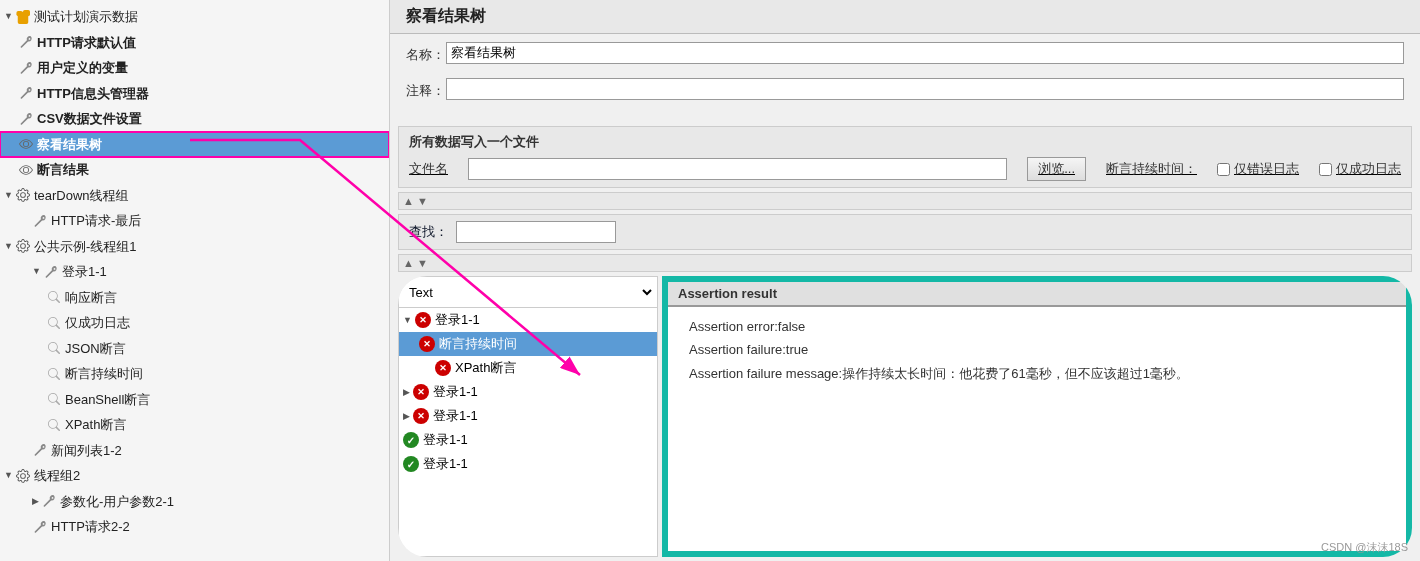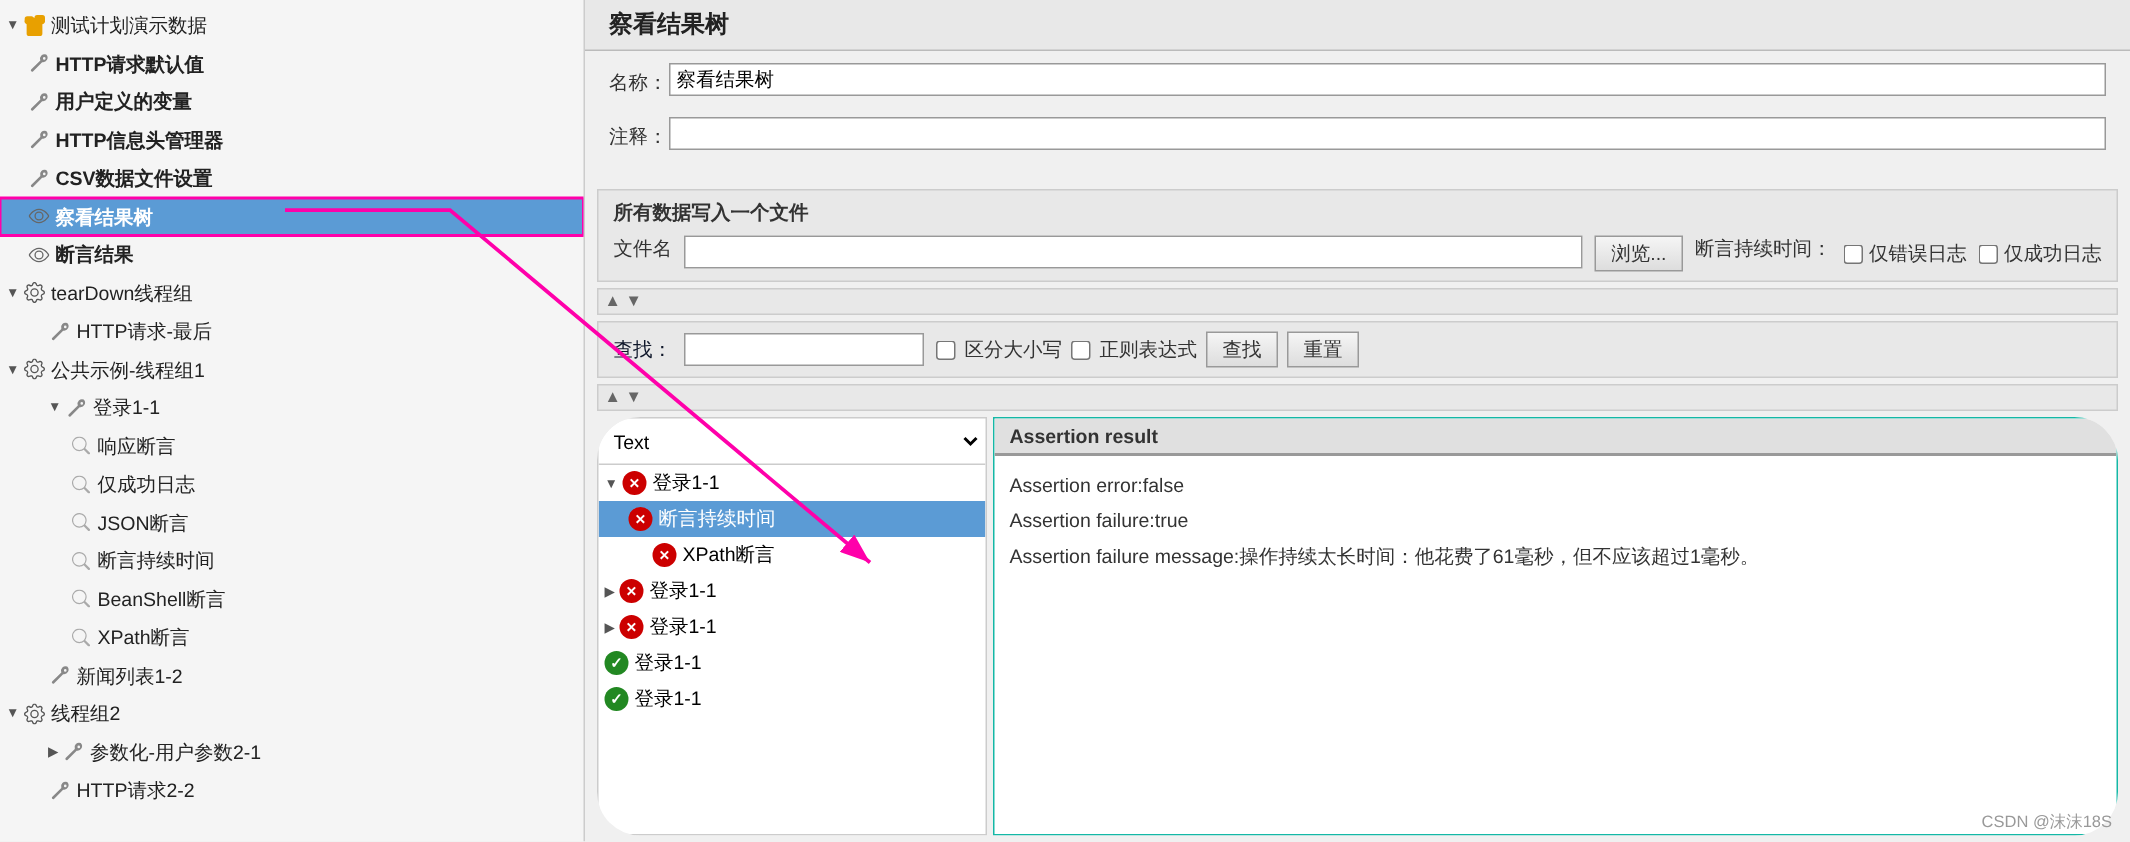--- a/index.html
+++ b/index.html
@@ -85,21 +85,23 @@
       margin: 4px 8px;
       padding: 6px 10px;
     }
     .file-section-title {
       font-weight: bold;
       margin-bottom: 6px;
       color: #333;
     }
     .file-row {
       display: flex;
-      gap: 8px;
+      align-items: center;
+      gap: 20px;
+      text-decoration: underline;
     }
     .file-label { color: #333; flex-shrink: 0; }
     .file-input {
       flex: 1;
       border: 1px solid #999;
       background: #fff;
       padding: 2px 4px;
       height: 22px;
     }
     .btn {
@@ -211,35 +213,35 @@
       justify-content: center;
       margin-right: 4px;
       flex-shrink: 0;
     }
     .success-icon::before { content: '✓'; color: #fff; font-size: 10px; font-weight: bold; }
 
     
     .assertion-panel {
       flex: 1;
       background: #fff;
-      border: 1px solid #14b8a6;
+      border: 6px solid #14b8a6;
       display: flex;
       flex-direction: column;
       overflow: hidden;
     }
     .assertion-tab {
       background: #e0e0e0;
       border-bottom: 2px solid #999;
       padding: 4px 10px;
       font-weight: bold;
       color: #333;
       cursor: pointer;
     }
     .assertion-content {
-      padding: 8px 10px;
+      padding: 8px 21px;
       line-height: 1.8;
       color: #333;
     }
 
     
     .arrow-container {
       position: absolute;
       pointer-events: none;
       left: 0;
       top: 0;
@@ -485,28 +487,20 @@
     </div>
   </div>
 
   <div style="margin: 0 8px; border: 1px solid #ccc; background: #e8e8e8; display:flex; align-items:center; padding: 2px 4px;">
     <span style="color:#666; font-size:11px;">▲ ▼</span>
   </div>
 
   <div class="search-bar">
     <span class="search-label">查找：</span>
     <input class="search-input" type="text" style="">
-    <div class="search-options">
-      <input type="checkbox" style="">
-      <label>区分大小写</label>
-      <input type="checkbox" style="">
-      <label>正则表达式</label>
-      <button class="btn">查找</button>
-      <button class="btn">重置</button>
-    </div>
   </div>
 
   <div style="margin: 0 8px; border: 1px solid #ccc; background: #e8e8e8; display:flex; align-items:center; padding: 2px 4px;">
     <span style="color:#666; font-size:11px;">▲ ▼</span>
   </div>
 
   <div class="results-area">
 
     <div class="tree-panel">
       <div class="dropdown-bar">

